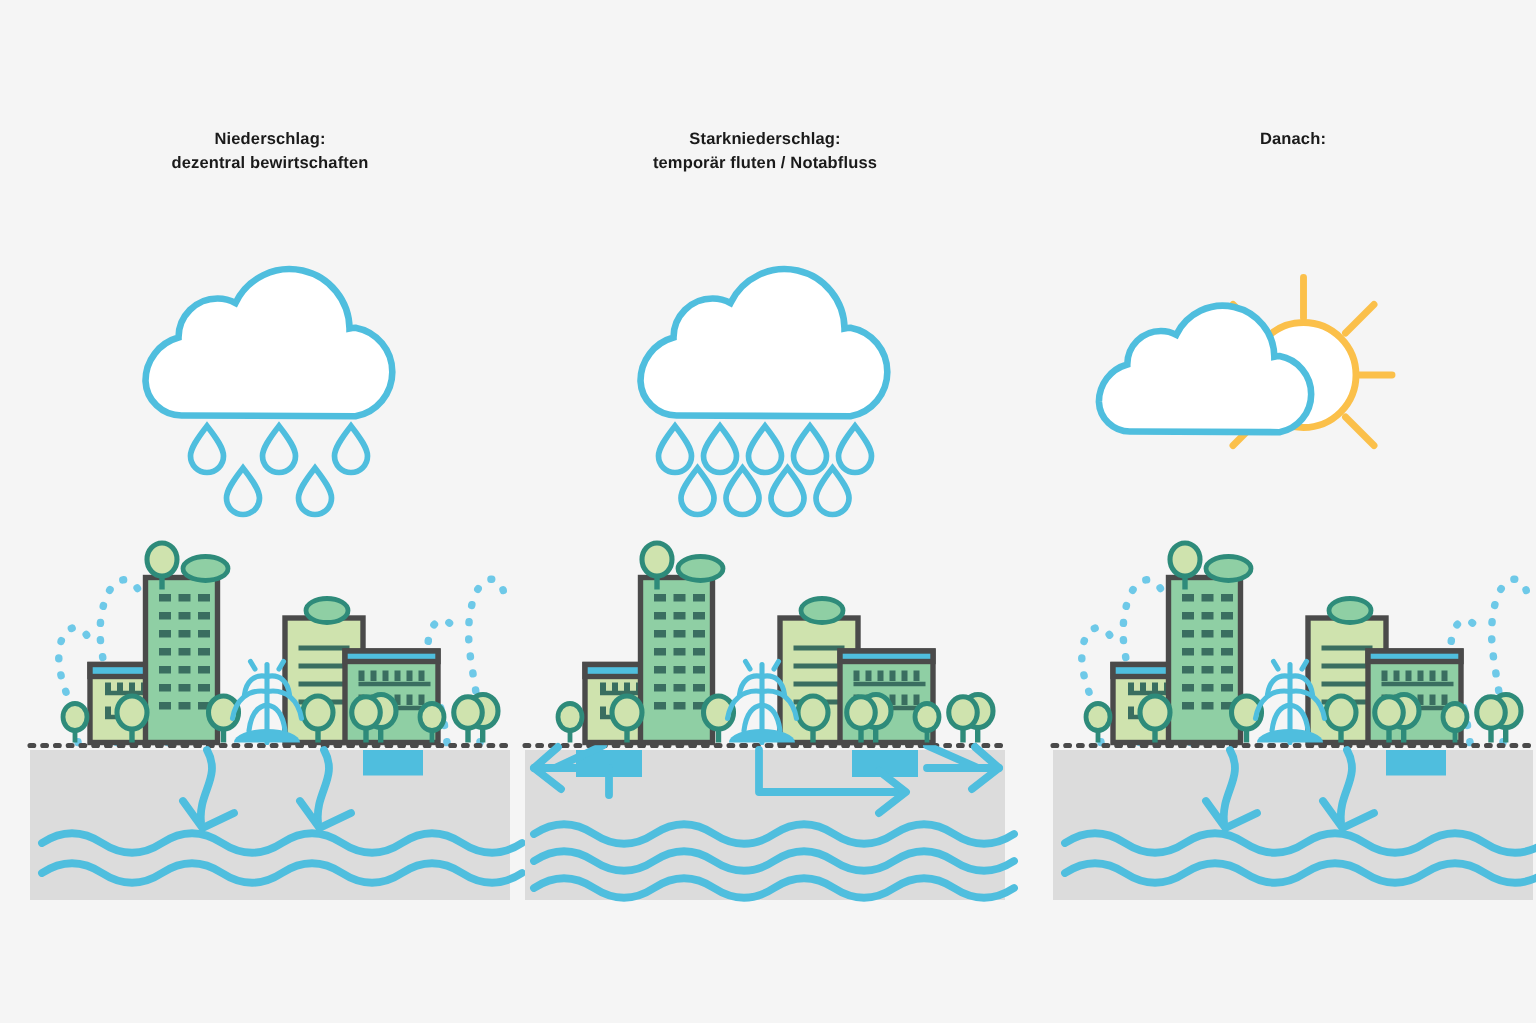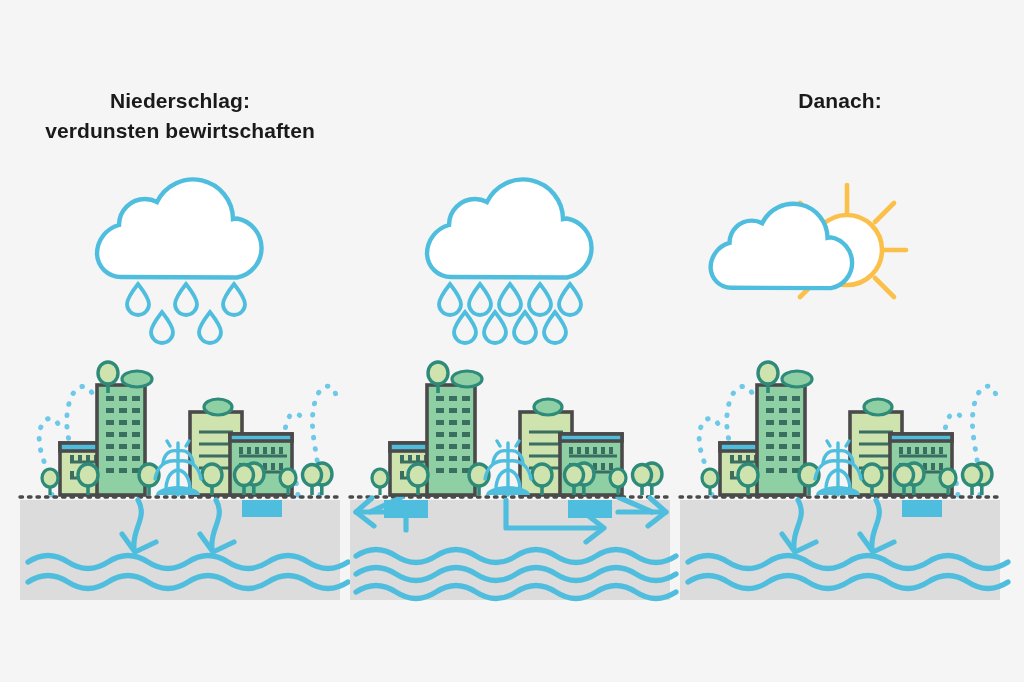--- a/index.html
+++ b/index.html
@@ -6,40 +6,40 @@
   body{
     width:1024px;height:682px;
     background:#f5f5f5;
     font-family:"Liberation Sans", sans-serif;
     overflow:hidden;
   }
   #stage{position:relative;width:1024px;height:682px;}
   .panel{position:absolute;top:0;width:320px;height:682px;}
   .panel-1{left:20px;}
   .panel-2{left:350px;}
-  .panel-3{left:680px;}
+  .panel-3{left:702px;}
   .heading{
     position:absolute;left:0;width:320px;top:86px;
     text-align:center;
-    font-size:21px;font-weight:bold;line-height:1.42;
+    font-size:11px;font-weight:bold;line-height:1.42;
     color:#1a1a1a;letter-spacing:.1px;
   }
   .heading .ln{display:block;}
   .art{position:absolute;left:0;top:0;width:320px;height:682px;}
   svg{display:block;overflow:visible;}
 </style>
 </head>
 <body>
 
 <div id="stage">
 
   <div class="panel panel-1">
     <div class="heading">
       <span class="ln">Niederschlag:</span>
-      <span class="ln">verdunsten bewirtschaften</span>
+      <span class="ln">dezentral bewirtschaften</span>
     </div>
 
     <svg class="art" width="320" height="682" viewBox="0 0 320 682">
       <defs>
 
         <path id="cloudPath" d="M 10 72 a 30 30 0 0 1 22 -29 a 26 26 0 0 1 26 -26 a 25 25 0 0 1 12 3 a 40 40 0 0 1 76 17 a 31 31 0 0 1 4 -0.5 a 30 30 0 0 1 0 59 L 34 95 a 24 24 0 0 1 -24 -23 z"></path>
 
         <path id="dropPath" d="M 0 -13 C 7 -4 11 2 11 7 a 11 11 0 0 1 -22 0 C -11 2 -7 -4 0 -13 z"></path>
 
         <g id="treeSmall">
@@ -216,20 +216,24 @@
         <path d="M 8 582 q 20 -13 40 0 t 40 0 t 40 0 t 40 0 t 40 0 t 40 0 t 40 0 t 40 0"></path>
       </g>
 
       <g>
           <use href="#skyline"></use>
         </g>
     </svg>
   </div>
 
   <div class="panel panel-2">
+    <div class="heading">
+      <span class="ln">Starkniederschlag:</span>
+      <span class="ln">temporär fluten / Notabfluss</span>
+    </div>
 
     <svg class="art" width="320" height="682" viewBox="0 0 320 682">
 
       <g transform="translate(67,182)">
         <use href="#cloudPath" fill="#FFFFFF" stroke="#4FBEDE" stroke-width="4.4"></use>
       </g>
       <g fill="none" stroke="#4FBEDE" stroke-width="3.8">
         <use href="#dropPath" x="100" y="297"></use>
         <use href="#dropPath" x="130" y="297"></use>
         <use href="#dropPath" x="160" y="297"></use>

